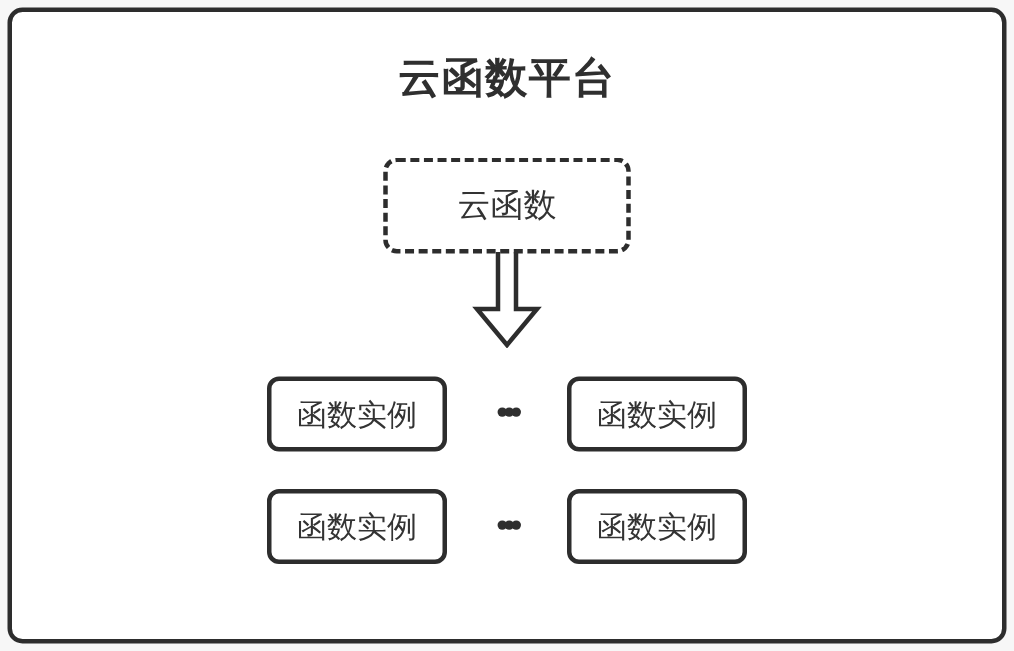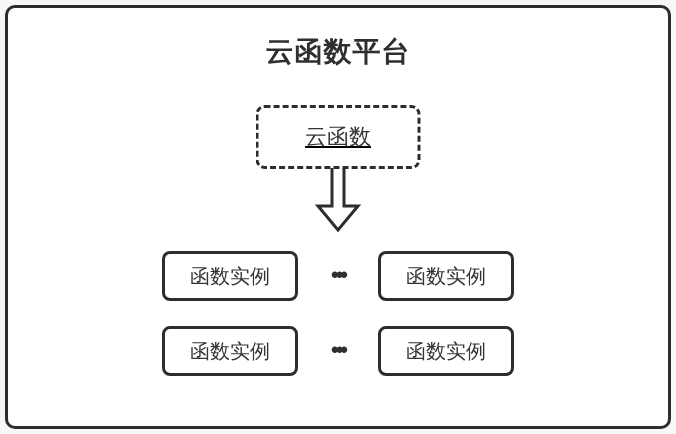--- a/index.html
+++ b/index.html
@@ -23,39 +23,39 @@
     color: #2f2f2f;
     letter-spacing: 1px;
   }
   .cloud-box {
     position: absolute; top: 97px; left: 50%;
     transform: translateX(-50%);
     width: 165px; height: 64px;
     box-sizing: border-box;
     border: 3px dashed #2d2d2d;
     border-radius: 9px;
-    display: flex; align-items: center; justify-content: center; text-decoration: underline;
+    display: flex; align-items: center; justify-content: center;
   }
   .cloud-box span {
     font-size: 22px; color: #333333;
   }
   .arrow {
     position: absolute; top: 160px; left: 50%;
     transform: translateX(-50%);
   }
   .row {
     position: absolute; left: 0; right: 0;
     display: flex; align-items: center; justify-content: center;
     gap: 33px;
     height: 50px;
   }
   .row-1 { top: 243px; }
   .row-2 { top: 318px; }
   .instance-box {
-    width: 136px; height: 50px;
+    width: 120px; height: 50px;
     box-sizing: border-box;
     border: 3px solid #2d2d2d;
     border-radius: 8px;
     background: #ffffff;
     display: flex; align-items: center; justify-content: center;
   }
   .instance-box span {
     font-size: 20px; color: #333333;
   }
   .dots {

